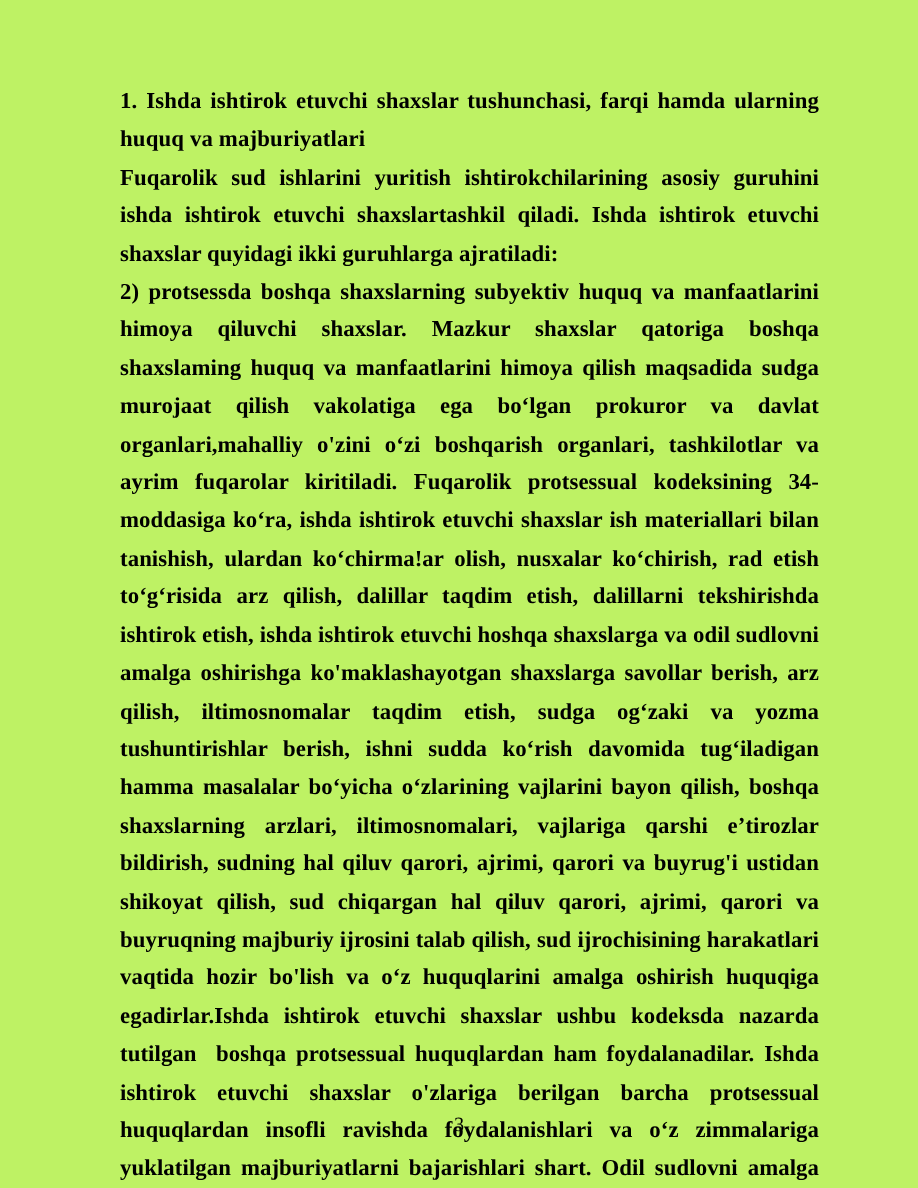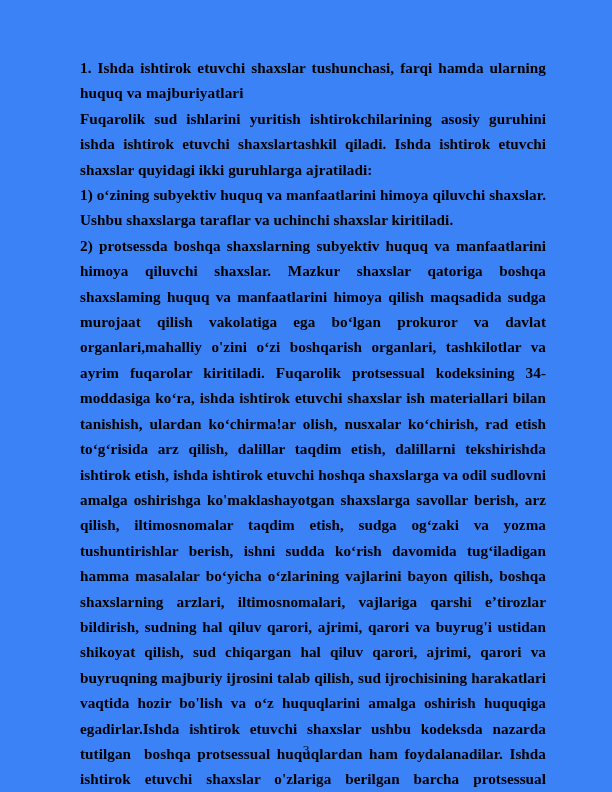--- a/index.html
+++ b/index.html
@@ -4,21 +4,21 @@
 <style>
   html, body {
     margin: 0;
     padding: 0;
     background: #ffffff;
   }
   .page {
     position: relative;
     width: 612px;
     height: 792px;
-    background: #3b82f6;
+    background: #bef264;
     overflow: hidden;
     font-family: "Liberation Serif", "DejaVu Serif", serif;
     color: #000000;
   }
   .content {
     position: absolute;
     left: 80px;
     top: 55px;
     width: 466px;
   }
@@ -61,21 +61,20 @@
 <body>
 
 <div class="page">
 
   <div class="content">
 
     <h1 class="heading">1. Ishda ishtirok etuvchi shaxslar tushunchasi, farqi hamda ularning huquq va majburiyatlari</h1>
 
     <p class="para">Fuqarolik sud ishlarini yuritish ishtirokchilarining asosiy guruhini ishda ishtirok etuvchi shaxslartashkil qiladi. Ishda ishtirok etuvchi shaxslar quyidagi ikki guruhlarga ajratiladi:</p>
 
-    <p class="para">1) oʻzining subyektiv huquq va manfaatlarini himoya qiluvchi shaxslar. Ushbu shaxslarga taraflar va uchinchi shaxslar kiritiladi.</p>
 
     <p class="para para-last">2) protsessda boshqa shaxslarning subyektiv huquq va manfaatlarini himoya qiluvchi shaxslar. Mazkur shaxslar qatoriga boshqa shaxslaming huquq va manfaatlarini himoya qilish maqsadida sudga murojaat qilish vakolatiga ega boʻlgan prokuror va davlat organlari,mahalliy o'zini oʻzi boshqarish organlari, tashkilotlar va ayrim fuqarolar kiritiladi. Fuqarolik protsessual kodeksining 34-moddasiga koʻra, ishda ishtirok etuvchi shaxslar ish materiallari bilan tanishish, ulardan koʻchirma!ar olish, nusxalar koʻchirish, rad etish toʻgʻrisida arz qilish, dalillar taqdim etish, dalillarni tekshirishda ishtirok etish, ishda ishtirok etuvchi hoshqa shaxslarga va odil sudlovni amalga oshirishga ko'maklashayotgan shaxslarga savollar berish, arz qilish, iltimosnomalar taqdim etish, sudga ogʻzaki va yozma tushuntirishlar berish, ishni sudda koʻrish davomida tugʻiladigan hamma masalalar boʻyicha oʻzlarining vajlarini bayon qilish, boshqa shaxslarning arzlari, iltimosnomalari, vajlariga qarshi e’tirozlar bildirish, sudning hal qiluv qarori, ajrimi, qarori va buyrug'i ustidan shikoyat qilish, sud chiqargan hal qiluv qarori, ajrimi, qarori va buyruqning majburiy ijrosini talab qilish, sud ijrochisining harakatlari vaqtida hozir bo'lish va oʻz huquqlarini amalga oshirish huquqiga egadirlar.Ishda ishtirok etuvchi shaxslar ushbu kodeksda nazarda tutilgan  boshqa protsessual huquqlardan ham foydalanadilar. Ishda ishtirok etuvchi shaxslar o'zlariga berilgan barcha protsessual huquqlardan insofli ravishda foydalanishlari va oʻz zimmalariga yuklatilgan majburiyatlarni bajarishlari shart. Odil sudlovni amalga oshirishga koʻmaklashuvchi shaxslaming huquq va majburiyatlari haqida shuni aytish kerakki, ushbu shaxslar ishda ishtirok etuvchi shaxslardan farqli</p>
 
   </div>
 
   <div class="page-number">3</div>
 
 </div>
 
 </body></html>

